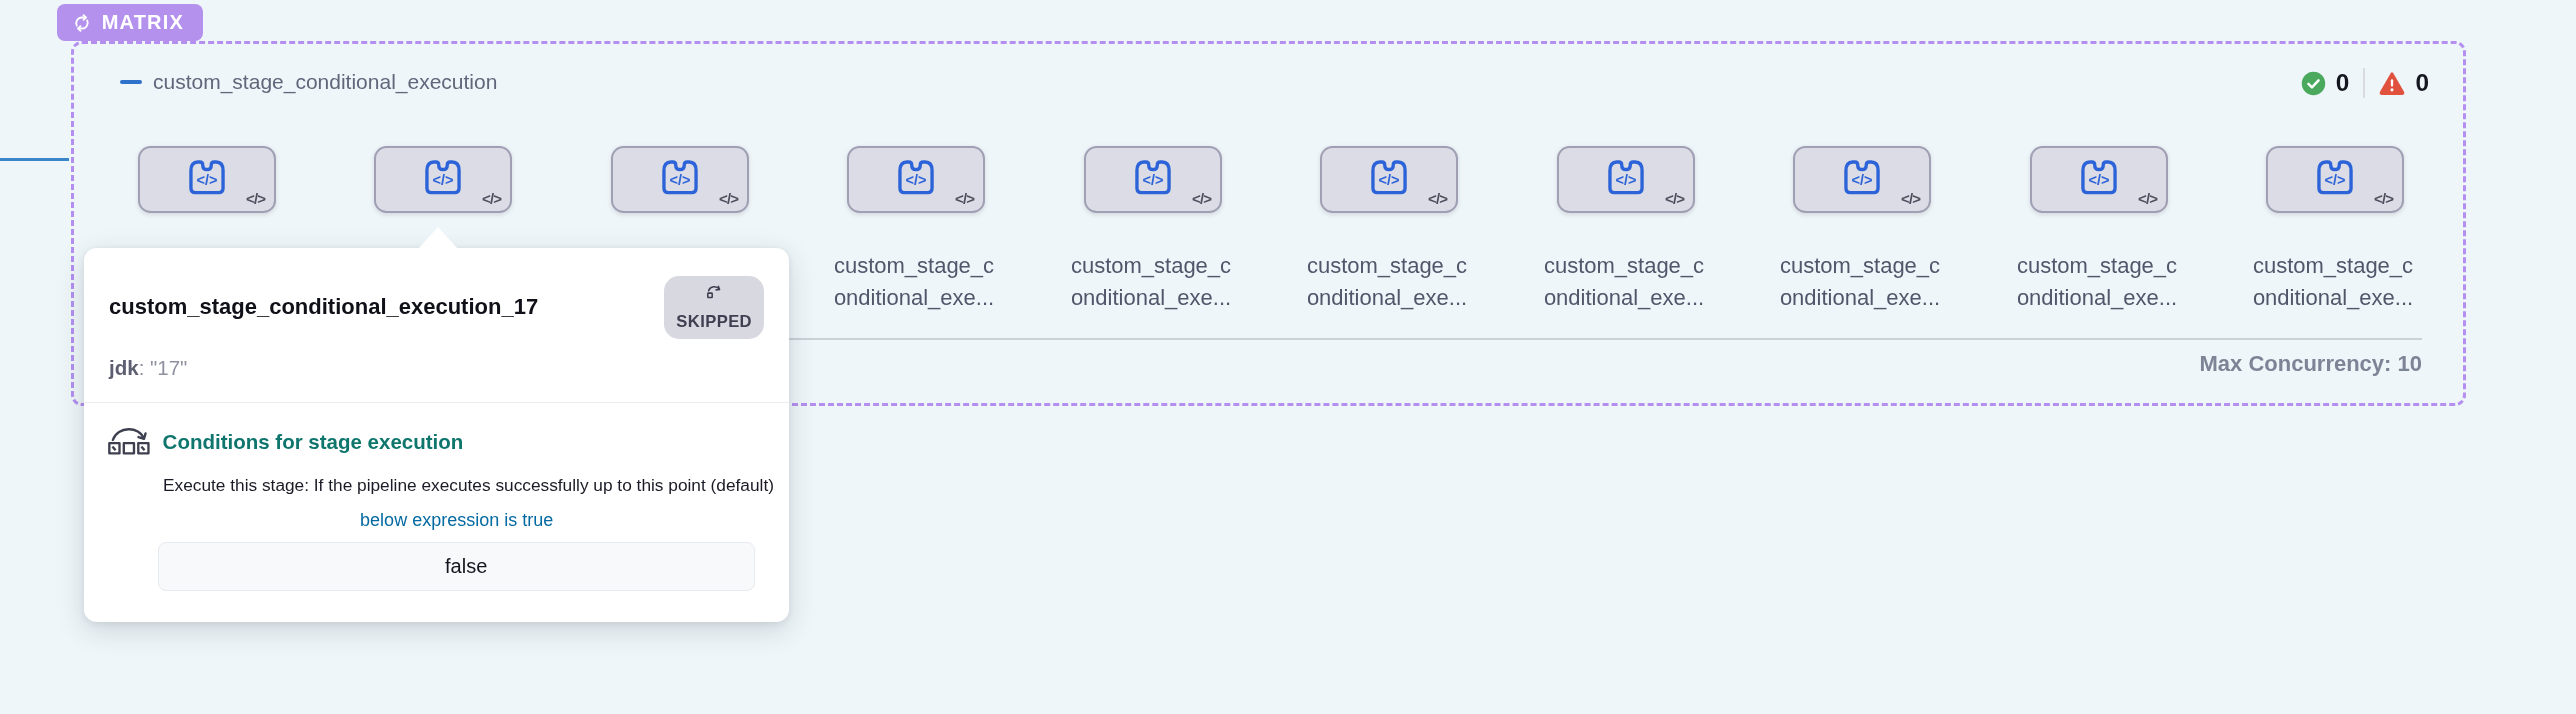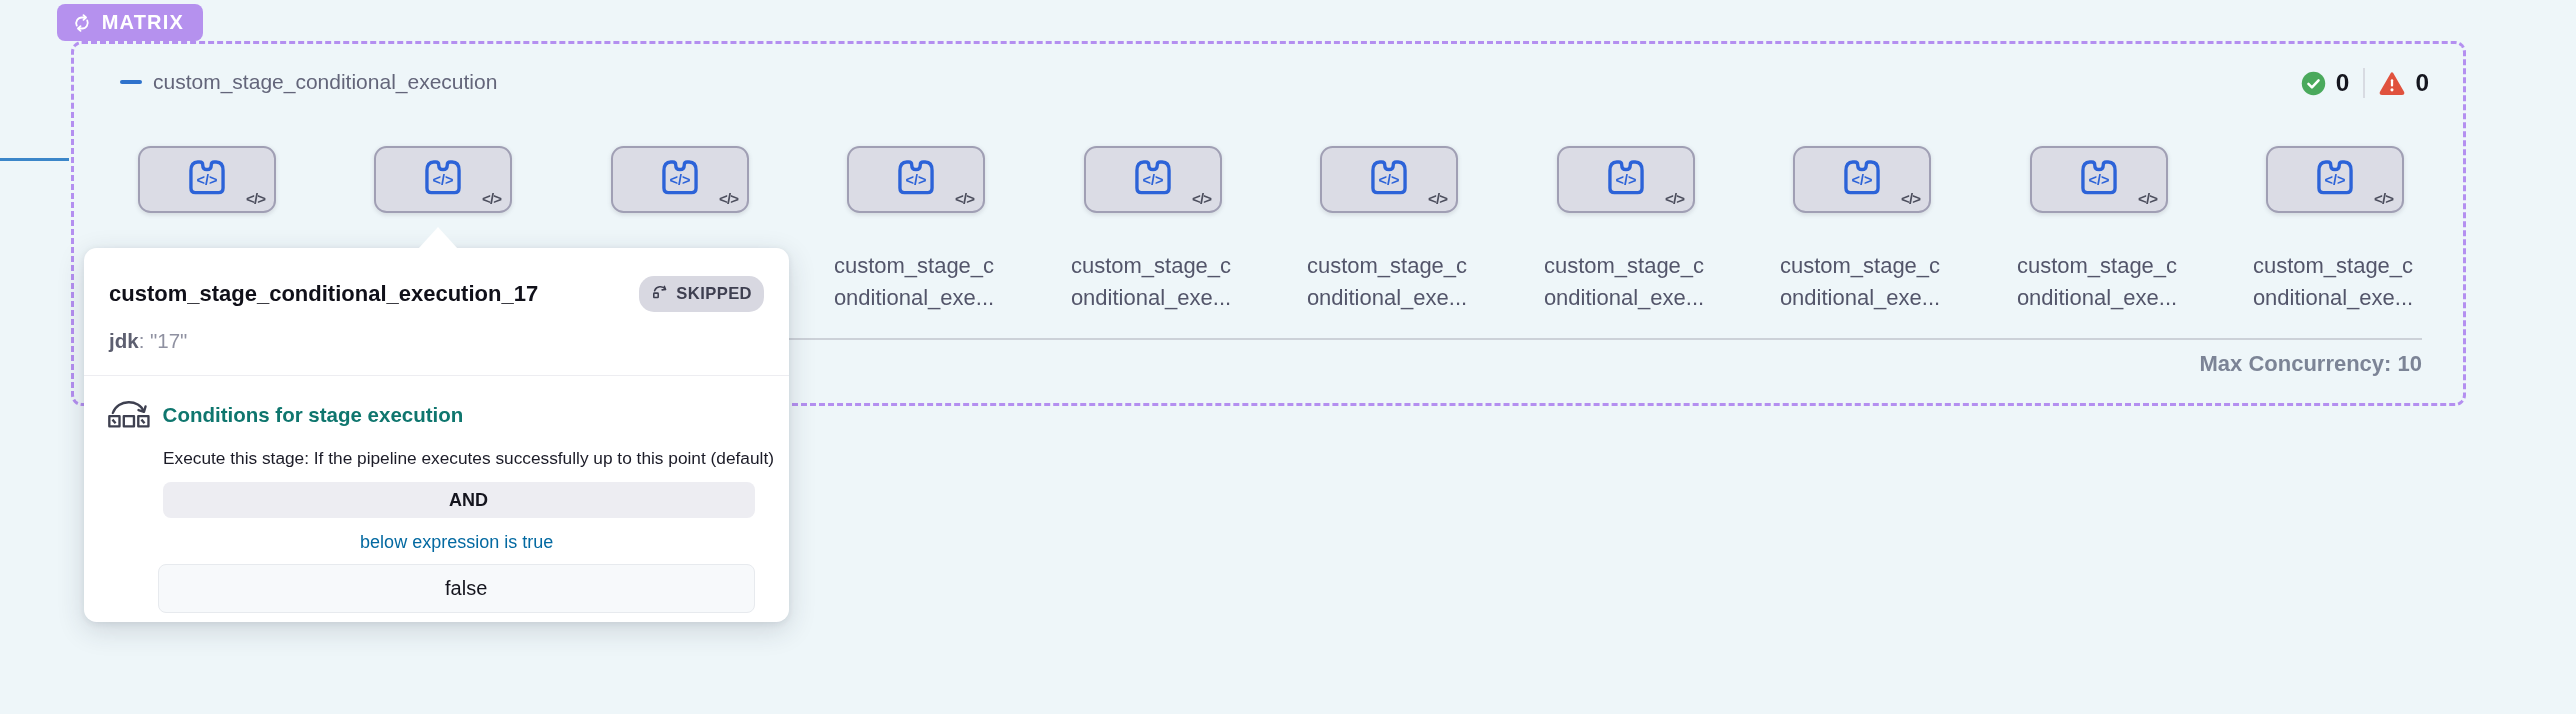--- a/index.html
+++ b/index.html
@@ -74,21 +74,21 @@
     width:0; height:0;
     border-left:20.5px solid transparent; border-right:20.5px solid transparent;
     border-bottom:22px solid #ffffff;
   }
   .tt-head { padding:28px 25px 0 25px; }
   .tt-title-row { display:flex; align-items:center; justify-content:space-between; }
   .tt-title { font-size:22px; font-weight:700; color:#101019; }
   .status-pill {
     display:flex; align-items:center; gap:7px;
     background:#d8d8e1; border-radius:15px; padding:6.3px 12px;
-    font-size:16.6px; font-weight:800; color:#3e3f50; letter-spacing:0.4px;
+    font-size:16.6px; font-weight:800; color:#3e3f50; letter-spacing:0.4px;flex-direction:column;
   }
   .tt-var { margin-top:17.3px; font-size:20.5px; }
   .tt-var .k { font-weight:700; color:#5d5f70; }
   .tt-var .v { color:#8f91a1; }
   .tt-divider { margin-top:22px; height:1.6px; background:#ededf1; }
   .tt-cond-row { margin:19px 25px 0 23px; display:flex; align-items:center; gap:12.6px; }
   .tt-cond-heading { font-size:20.5px; font-weight:700; color:#0f766e; }
   .tt-body { margin:14px 41px 0 79px; width:592px;text-align:center; }
   .tt-desc { font-size:17.3px; color:#1b1b27; white-space:nowrap; }
   .op-bar {
@@ -343,20 +343,19 @@
           <path d="M6.5 31.5 l4 4.5"></path>
           <path d="M43.5 31.5 l4 4.5"></path>
           <path d="M7 23 C 13 5, 41 5, 46.5 21" stroke-linecap="round"></path>
           <path d="M39.8 19.2 L46.8 21.6 L48.8 14.6" stroke-linecap="round"></path>
         </svg>
       </span>
       <span class="tt-cond-heading">Conditions for stage execution</span>
     </div>
     <div class="tt-body">
       <div class="tt-desc">Execute this stage: If the pipeline executes successfully up to this point (default)</div>
-      <div class="op-bar">AND</div>
       <div class="tt-hint">below expression is true</div>
       <div class="expr-box">false</div>
     </div>
   </div>
 
 </div>
 
 
 </body></html>

